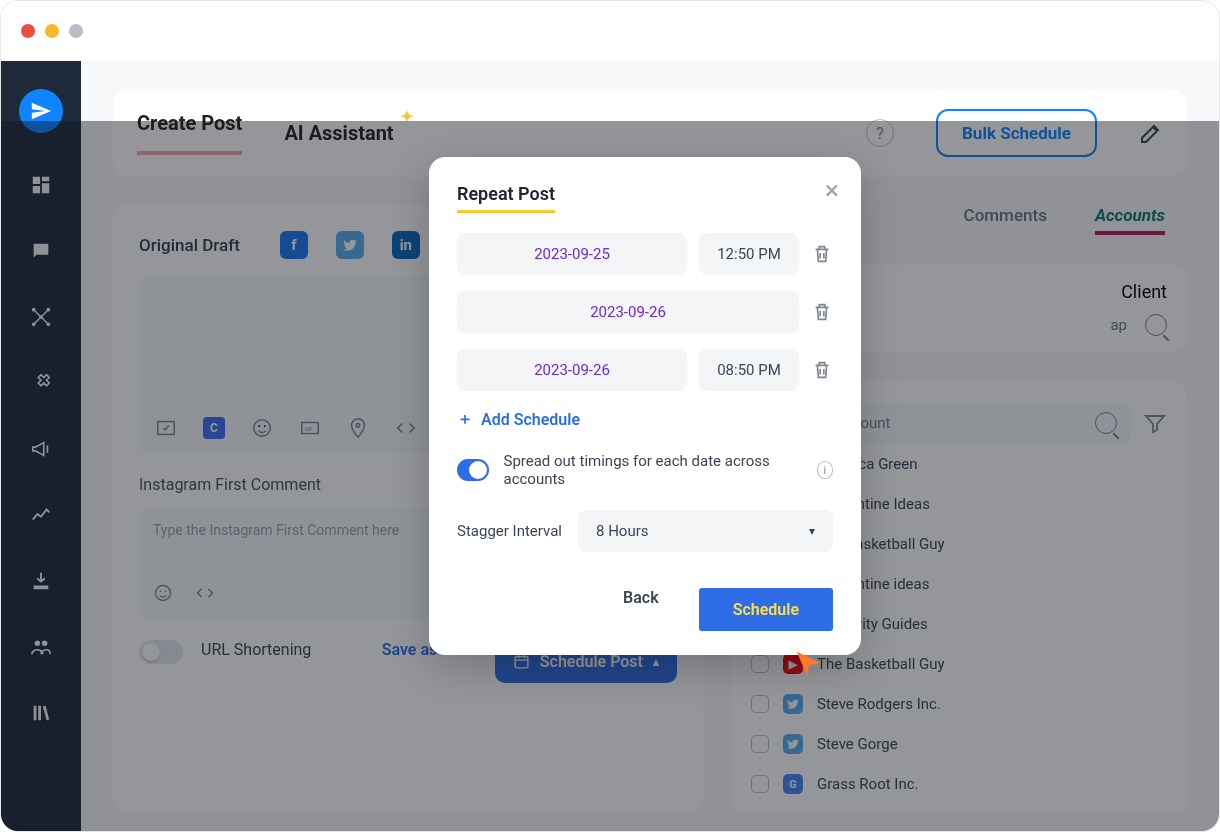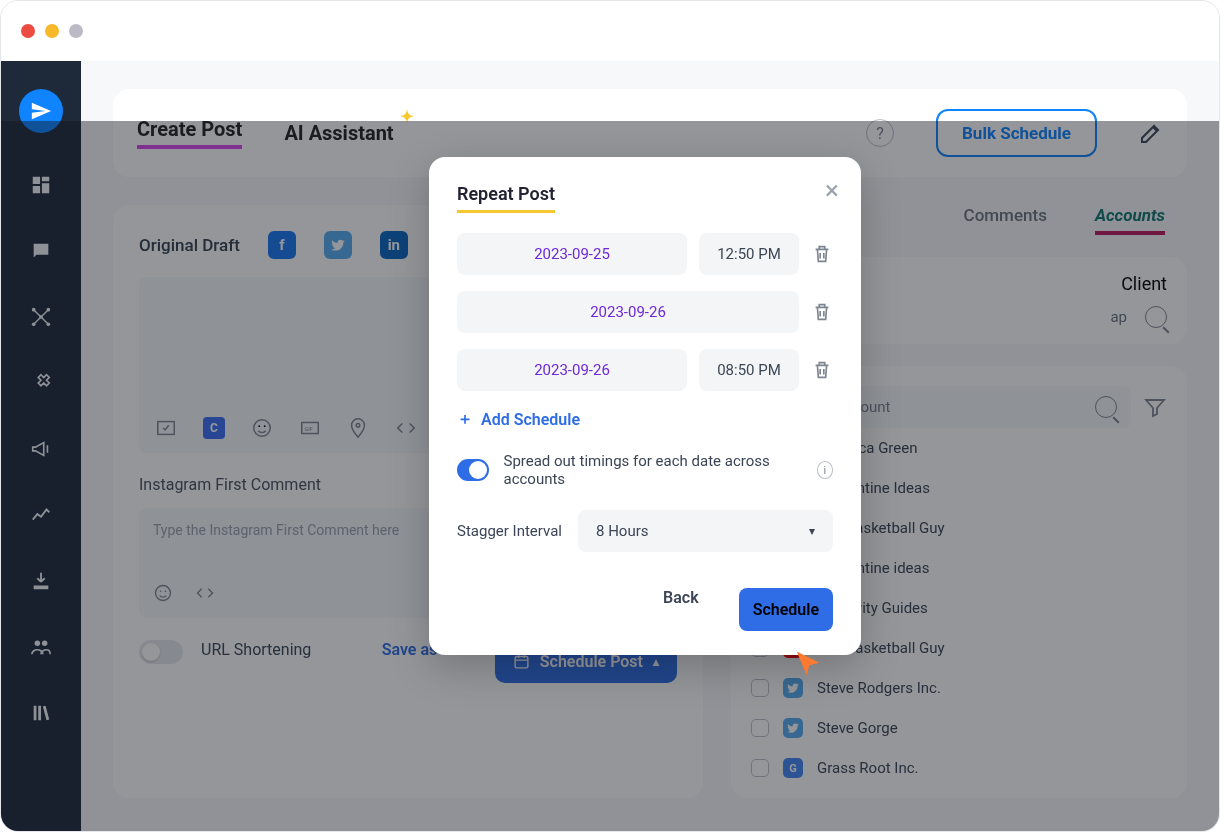--- a/index.html
+++ b/index.html
@@ -18,32 +18,32 @@
 
 .sidebar { width: 80px; background: #1e2939; display: flex; flex-direction: column; align-items: center; padding-top: 28px; gap: 38px; }
 .sidebar .nav-icon { width: 28px; height: 28px; display: flex; align-items: center; justify-content: center; color: #f5f6f8; }
 .sidebar .nav-icon.logo { width: 44px; height: 44px; border-radius: 50%; background: #1083ff; color: #fff; }
 .sidebar svg { width: 22px; height: 22px; fill: currentColor; }
 
 .main { flex: 1; padding: 28px 32px 24px 32px; position: relative; }
 
 .topbar { display: flex; align-items: center; background: #fff; border-radius: 16px; padding: 20px 24px; gap: 42px; }
 .tab { font-size: 20px; font-weight: 700; color: #222; cursor: pointer; position: relative; }
-.tab.active { border-bottom: 4px solid #d946ef; padding-bottom: 4px; }
+.tab.active { border-bottom: 4px solid #fca5a5; padding-bottom: 16px; }
 .tab .sparkle { position: absolute; top: -14px; right: -20px; color: #f6c72e; font-size: 16px; }
 .spacer { flex: 1; }
 .help-circle { width: 28px; height: 28px; border-radius: 50%; border: 1.5px solid #b8bdc6; display: flex; align-items: center; justify-content: center; color: #7d8591; font-size: 16px; }
 .bulk-btn { border: 2px solid #1083ff; color: #1083ff; background: #fff; border-radius: 12px; padding: 12px 24px; font-size: 17px; font-weight: 700; }
 .edit-icon { width: 24px; height: 24px; color: #3b4556; }
 
 .content-row { display: flex; gap: 28px; margin-top: 28px; }
 
 .left-card { flex: 0 0 590px; background: #fff; border-radius: 16px; padding: 26px; }
 .draft-header { display: flex; align-items: center; gap: 28px; }
-.draft-title { font-size: 17px; font-weight: 500; color: #33404f; }
+.draft-title { font-size: 17px; font-weight: 500; color: #33404f; margin-right: 12px; }
 .social-icon { width: 28px; height: 28px; border-radius: 6px; display: inline-flex; align-items: center; justify-content: center; color: #fff; font-size: 15px; font-weight: 700; }
 .fb { background: #1877f2; }
 .tw { background: #55acee; }
 .li { background: #0a66c2; }
 .ig { background: linear-gradient(45deg,#fd5949,#d6249f,#285AEB); }
 .yt { background: #ff0000; }
 .gb { background: #4285f4; }
 
 .compose-box { height: 176px; background: #f6f7f9; border-radius: 8px; margin-top: 18px; position: relative; }
 .tool-row { position: absolute; bottom: 14px; left: 16px; display: flex; gap: 26px; }
@@ -55,21 +55,21 @@
 .ig-tool-row { position: absolute; bottom: 12px; left: 14px; display: flex; gap: 22px; }
 
 .bottom-row { display: flex; gap: 18px; margin-top: 22px; }
 .toggle-pill { width: 44px; height: 24px; border-radius: 12px; background: #e6e8ec; position: relative; }
 .toggle-pill::after { content:''; position:absolute; left:3px; top:3px; width:18px; height:18px; border-radius:50%; background:#fff; box-shadow:0 1px 2px rgba(0,0,0,.2); }
 .url-label { font-size: 16px; color: #3b4556; }
 .draft-link { margin-left: auto; color: #2e6de5; font-size: 16px; font-weight: 600; }
 .schedule-btn { background: #2e6de5; color: #fff; border: none; border-radius: 10px; padding: 12px 18px; font-size: 16px; font-weight: 600; display: flex; align-items: center; gap: 10px; }
 .schedule-btn .chev { font-size: 12px; }
 
-.right-col { flex: 1; display: flex; flex-direction: column; gap: 22px; }
+.right-col { flex: 1; display: flex; flex-direction: column; gap: 30px; }
 
 .rtabs { display: flex; gap: 48px; justify-content: flex-end; padding-right: 22px; }
 .rtab { font-size: 17px; color: #6b737f; font-weight: 500; padding-bottom: 6px; }
 .rtab.active { color: #0f766e; font-weight: 700; border-bottom: 4px solid #be185d; font-style: italic; }
 
 .accounts-panel { background: #fff; border-radius: 16px; padding: 20px; }
 .client-header { display: flex; align-items: center; gap: 14px; }
 .client-title { font-size: 18px; margin-left: auto; }
 .small-search { margin-top: 12px; display: flex; align-items: center; gap: 10px; }
 .search-pill { flex:1; text-align:right; padding-right:8px; color:#6b737f; font-size:15px; }
@@ -101,21 +101,21 @@
 .add-sched { margin-top:18px; color:#2e6de5; font-size:16px; font-weight:600; display:flex; align-items:center; gap:8px; }
 .spread-row { margin-top:22px; display:flex; align-items:center; gap:14px; font-size:15px; color:#3b4556; }
 .toggle-on { width:36px; height:22px; border-radius:11px; background:#2e6de5; position:relative; }
 .toggle-on::after { content:''; position:absolute; right:2px; top:2px; width:18px; height:18px; border-radius:50%; background:#fff; }
 .info-i { width:18px; height:18px; border:1.4px solid #b8bdc6; border-radius:50%; display:flex; align-items:center; justify-content:center; font-size:11px; color:#7d8591; }
 .stagger-row { margin-top:22px; display:flex; align-items:center; gap:16px; font-size:15px; color:#3b4556; }
 .stagger-select { flex:1; background:#f4f5f7; border-radius:8px; padding:12px 18px; display:flex; align-items:center; justify-content:center; gap:18px; }
 .chev-down { font-size:12px; margin-left:auto; }
 .modal-actions { margin-top:36px; display:flex; justify-content:flex-end; align-items:flex-start; gap:40px; }
 .back-btn { background:none; border:none; color:#3b4556; font-size:16px; font-weight:600; }
-.primary-btn { background:#2e6de5; color:#000000; border:none; border-radius:8px; padding:12px 14px; font-size:16px; font-weight:600; }
+.primary-btn { background:#2e6de5; color:#fde047; border:none; border-radius:3px; padding:12px 34px; font-size:16px; font-weight:600; }
 
 .cursor { position:absolute; left:792px; top:588px; width:30px; height:30px; }
 .cursor svg { width:30px; height:30px; }
 </style>
 </head>
 <body>
 
 <div class="window">
 
   <div class="titlebar">

